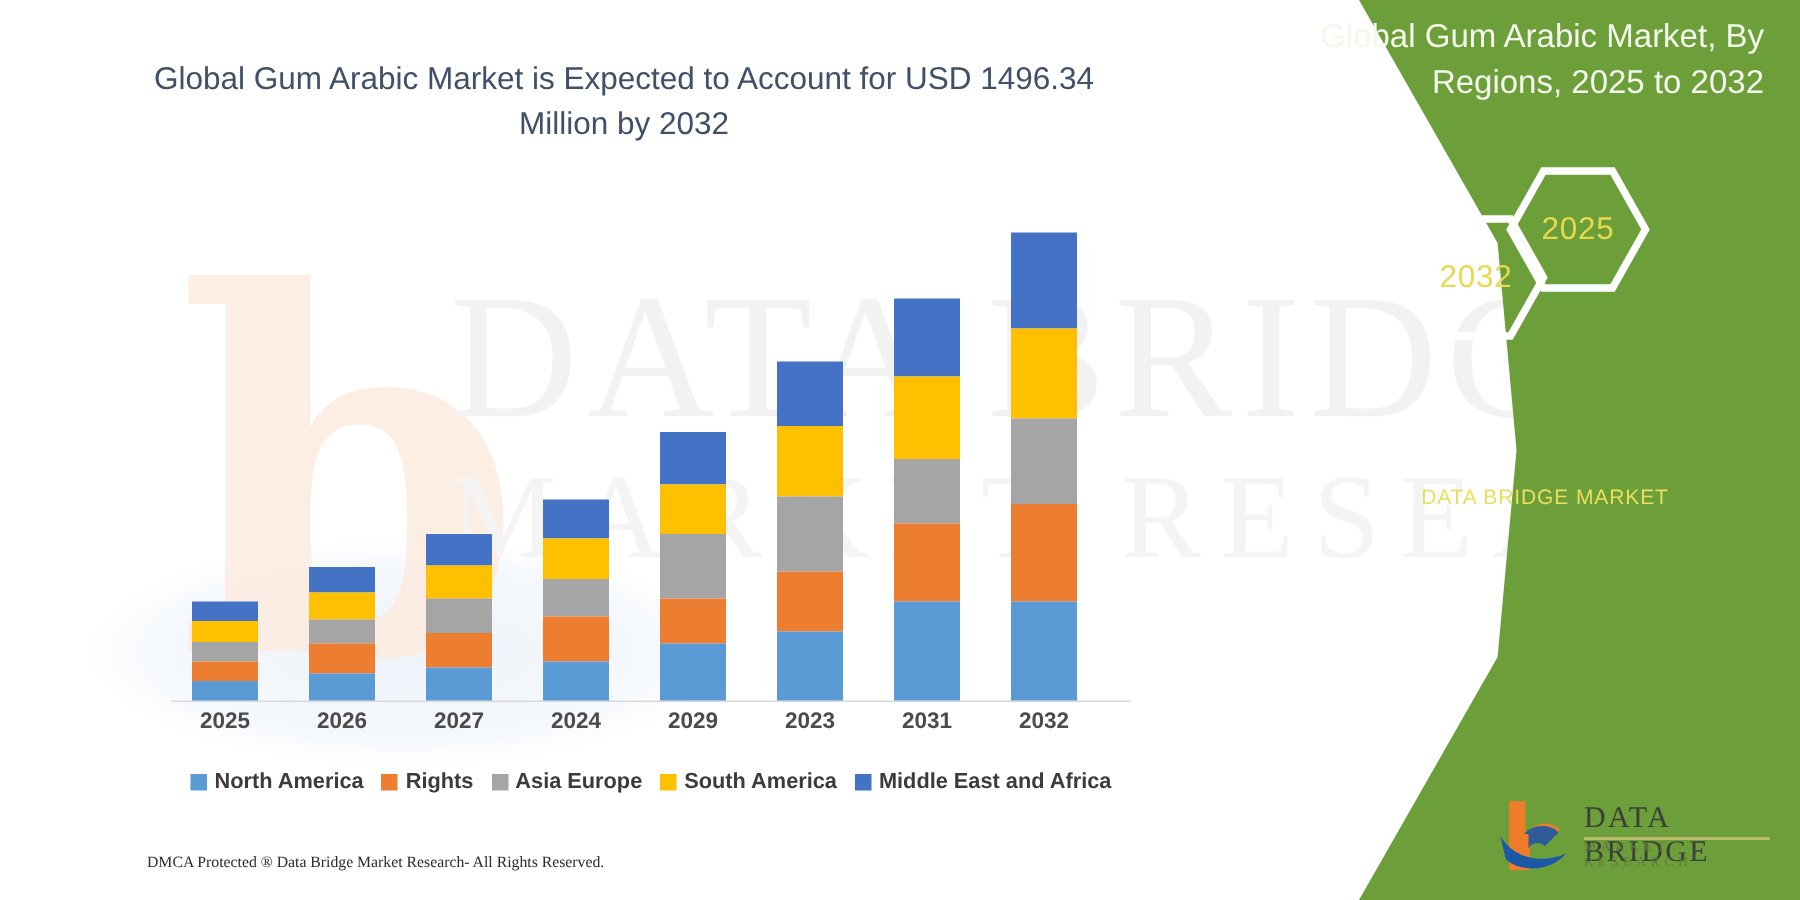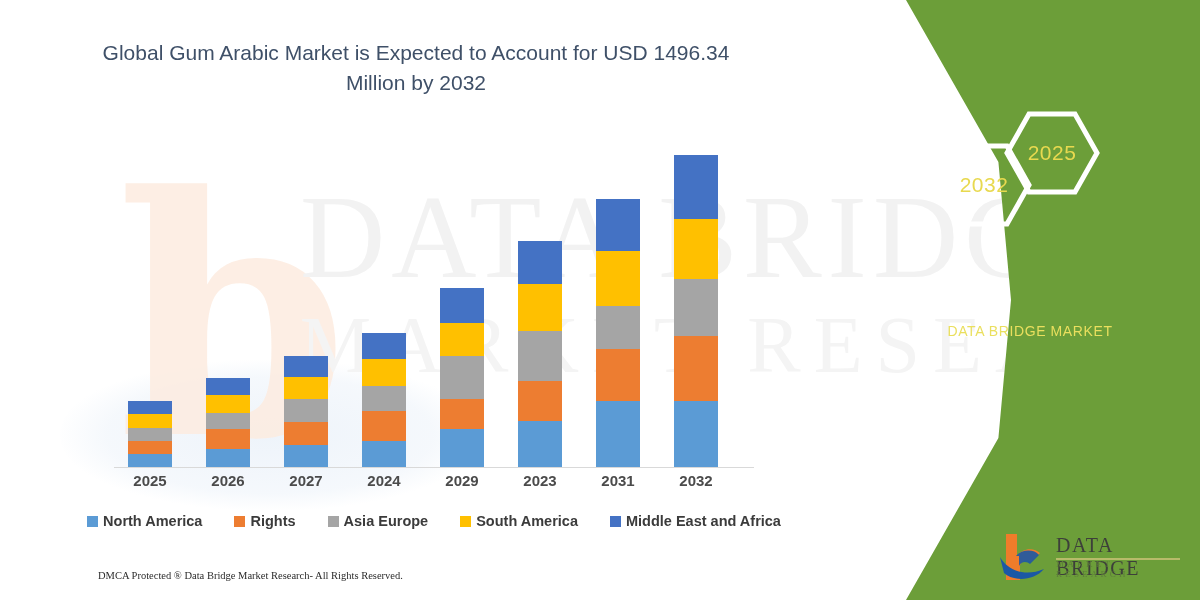--- a/index.html
+++ b/index.html
@@ -88,21 +88,21 @@
 
   .xlabels{position:absolute;left:0;top:352px;width:665px;height:26px;}
   .xlab{
     position:absolute;width:70px;text-align:center;
     color:#4b4b4b;font-size:15px;font-weight:700;top:0;
   }
 
   
   .legend{
     position:absolute;left:104px;top:513px;width:660px;
-    display:flex;align-items:center;justify-content:center;gap:32px;
+    display:flex;align-items:center;justify-content:center;gap:12px;
   }
   .lg-item{display:flex;align-items:center;gap:5px;}
   .lg-sw{width:11px;height:11px;flex:0 0 11px;}
   .lg-lb{color:#3b3b3b;font-size:14.5px;font-weight:700;white-space:nowrap;}
 
   
   .foot{position:absolute;top:570px;color:#2b2b2b;font-size:10.5px;
         font-family:"Liberation Serif", serif;white-space:nowrap;}
   .foot-left{left:98px;}
   .foot-right{left:428px;}
@@ -212,20 +212,21 @@
       </div>
       <div class="lg-item">
         <span class="lg-sw" style="background: rgb(68, 114, 196);"></span>
         <span class="lg-lb">Middle East and Africa</span>
       </div>
     </div>
 
   <div class="foot foot-left">DMCA Protected ® Data Bridge Market Research- All Rights Reserved.</div>
 
   <div class="green-panel"></div>
+  <div class="panel-title">Global Gum Arabic Market, By Regions, 2025 to 2032</div>
 
   <div class="hexwrap">
     <div class="hex hex-2025">
       <svg width="98" height="86" viewBox="0 0 98 86" aria-hidden="true">
         <polygon points="26,4 72,4 94,43 72,82 26,82 4,43" fill="none" stroke="#ffffff" stroke-width="5"></polygon>
       </svg>
       <span>2025</span>
     </div>
     <div class="hex hex-2032">
       <svg width="98" height="86" viewBox="0 0 98 86" aria-hidden="true">

